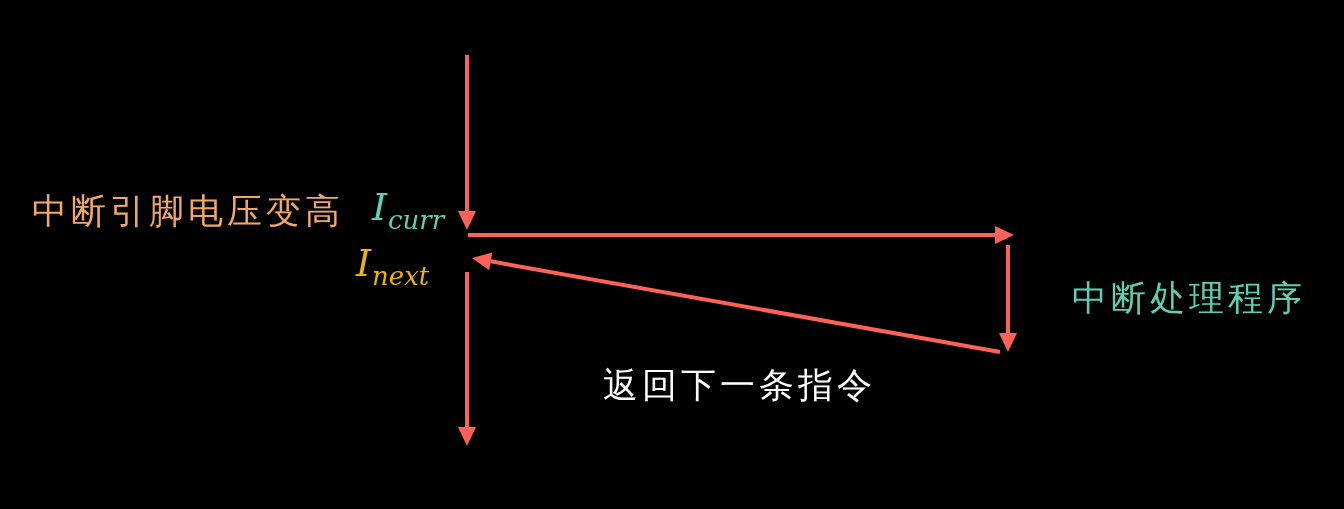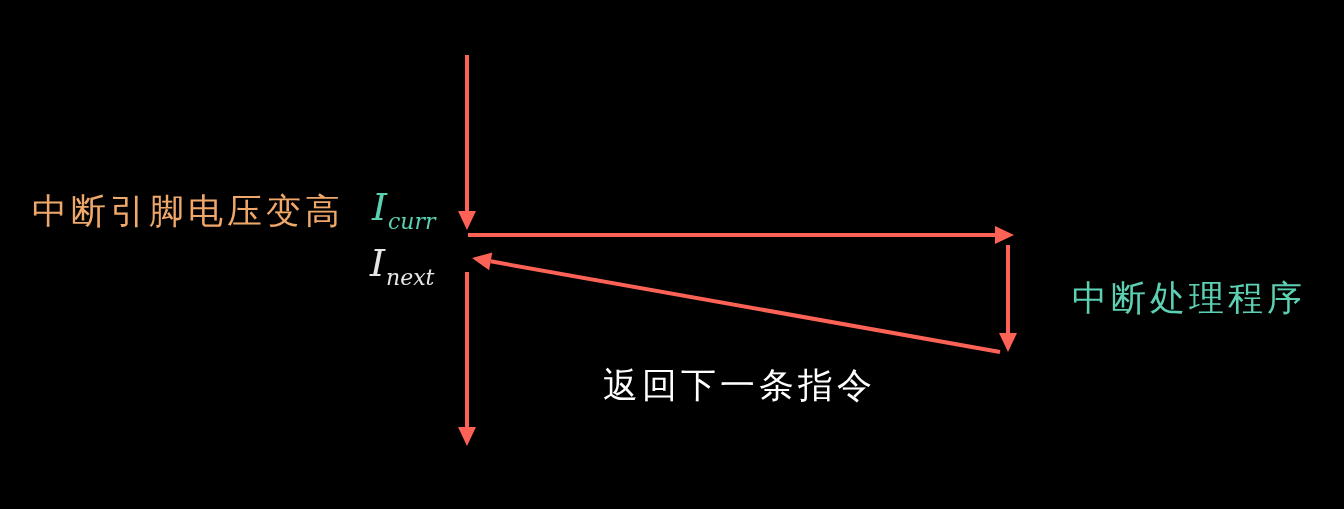--- a/index.html
+++ b/index.html
@@ -15,21 +15,21 @@
       line-height: 1;
     }
     .math {
       position: absolute;
       font-family: "DejaVu Serif", serif;
       font-style: italic;
       white-space: nowrap;
       line-height: 1;
     }
     .math .big { font-size: 38px; }
-    .math .sub { font-size: 22px; position: relative; top: 9px; margin-left: 1px; }
+    .math .sub { font-size: 26px; position: relative; top: 9px; margin-left: 1px; }
   </style>
 </head>
 <body>
 
 <div class="stage">
   <svg class="arrows" width="1344" height="509" viewBox="0 0 1344 509">
     <g id="arrow-group" stroke="#fc6255" fill="#fc6255" stroke-width="4">
         <g>
           <line x1="467" y1="55" x2="467" y2="211" stroke="#fc6255" stroke-width="4"></line>
           <polygon points="467,230 458,211 476,211" fill="#fc6255" stroke="none"></polygon>
@@ -52,21 +52,21 @@
         </g>
       </g>
   </svg>
 
   <div class="lbl" style="left:32px; top:194px; color:#f0a86a;">中断引脚电压变高</div>
 
   <div class="math" style="left:372px; top:188px; color:#5cd0b3;">
     <span class="big">I</span><span class="sub">curr</span>
   </div>
 
-  <div class="math" style="left:370px; top:244px; color:#e5e5e5;">
+  <div class="math" style="left:356px; top:244px; color:#eab308;">
     <span class="big">I</span><span class="sub">next</span>
   </div>
 
 
   <div class="lbl" style="left:1072px; top:281px; color:#5cd0b3;">中断处理程序</div>
 
   <div class="lbl" style="left:603px; top:368px; color:#ffffff;">返回下一条指令</div>
 </div>
 
 </body></html>

